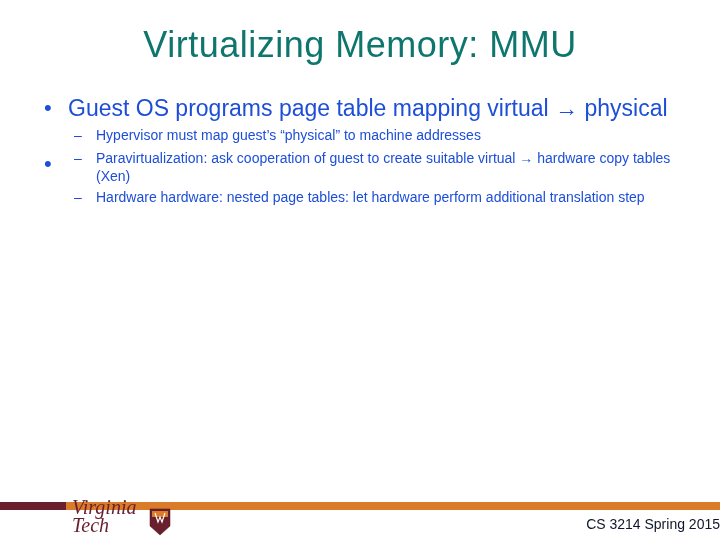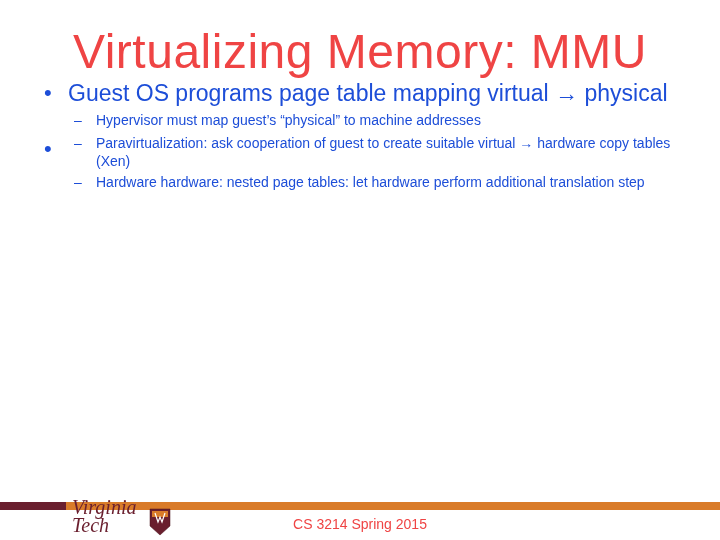--- a/index.html
+++ b/index.html
@@ -11,24 +11,25 @@
     position: relative;
     overflow: hidden;
   }
   .slide {
     width: 100%;
     height: 100%;
     padding: 24px 40px 0 40px;
     position: relative;
   }
   .title {
-    font-size: 48px;
+    font-size: 36px;
     font-weight: 400;
     text-align: center;
-    color: #ef4444;
+    color: #0f766e;
+    margin-bottom: 28px;
     letter-spacing: 0.5px;
   }
   .content {
     font-size: 23px;
     color: #1d4ed8;
     line-height: 1.25;
   }
   ul { list-style: none; }
   .lvl1 > li {
     position: relative;
@@ -87,23 +88,23 @@
     width: 22px;
     height: 28px;
     position: relative;
     top: 6px;
   }
   .footer-text {
     position: absolute;
     bottom: 8px;
     left: 0;
     width: 100%;
-    text-align: center;
+    text-align: right;
     font-size: 14px;
-    color: #ef4444;
+    color: #0f172a;
   }
 </style>
 </head>
 <body>
 
 <div class="slide">
 
   <h1 class="title">Virtualizing Memory: MMU</h1>
 
   <div class="content">

